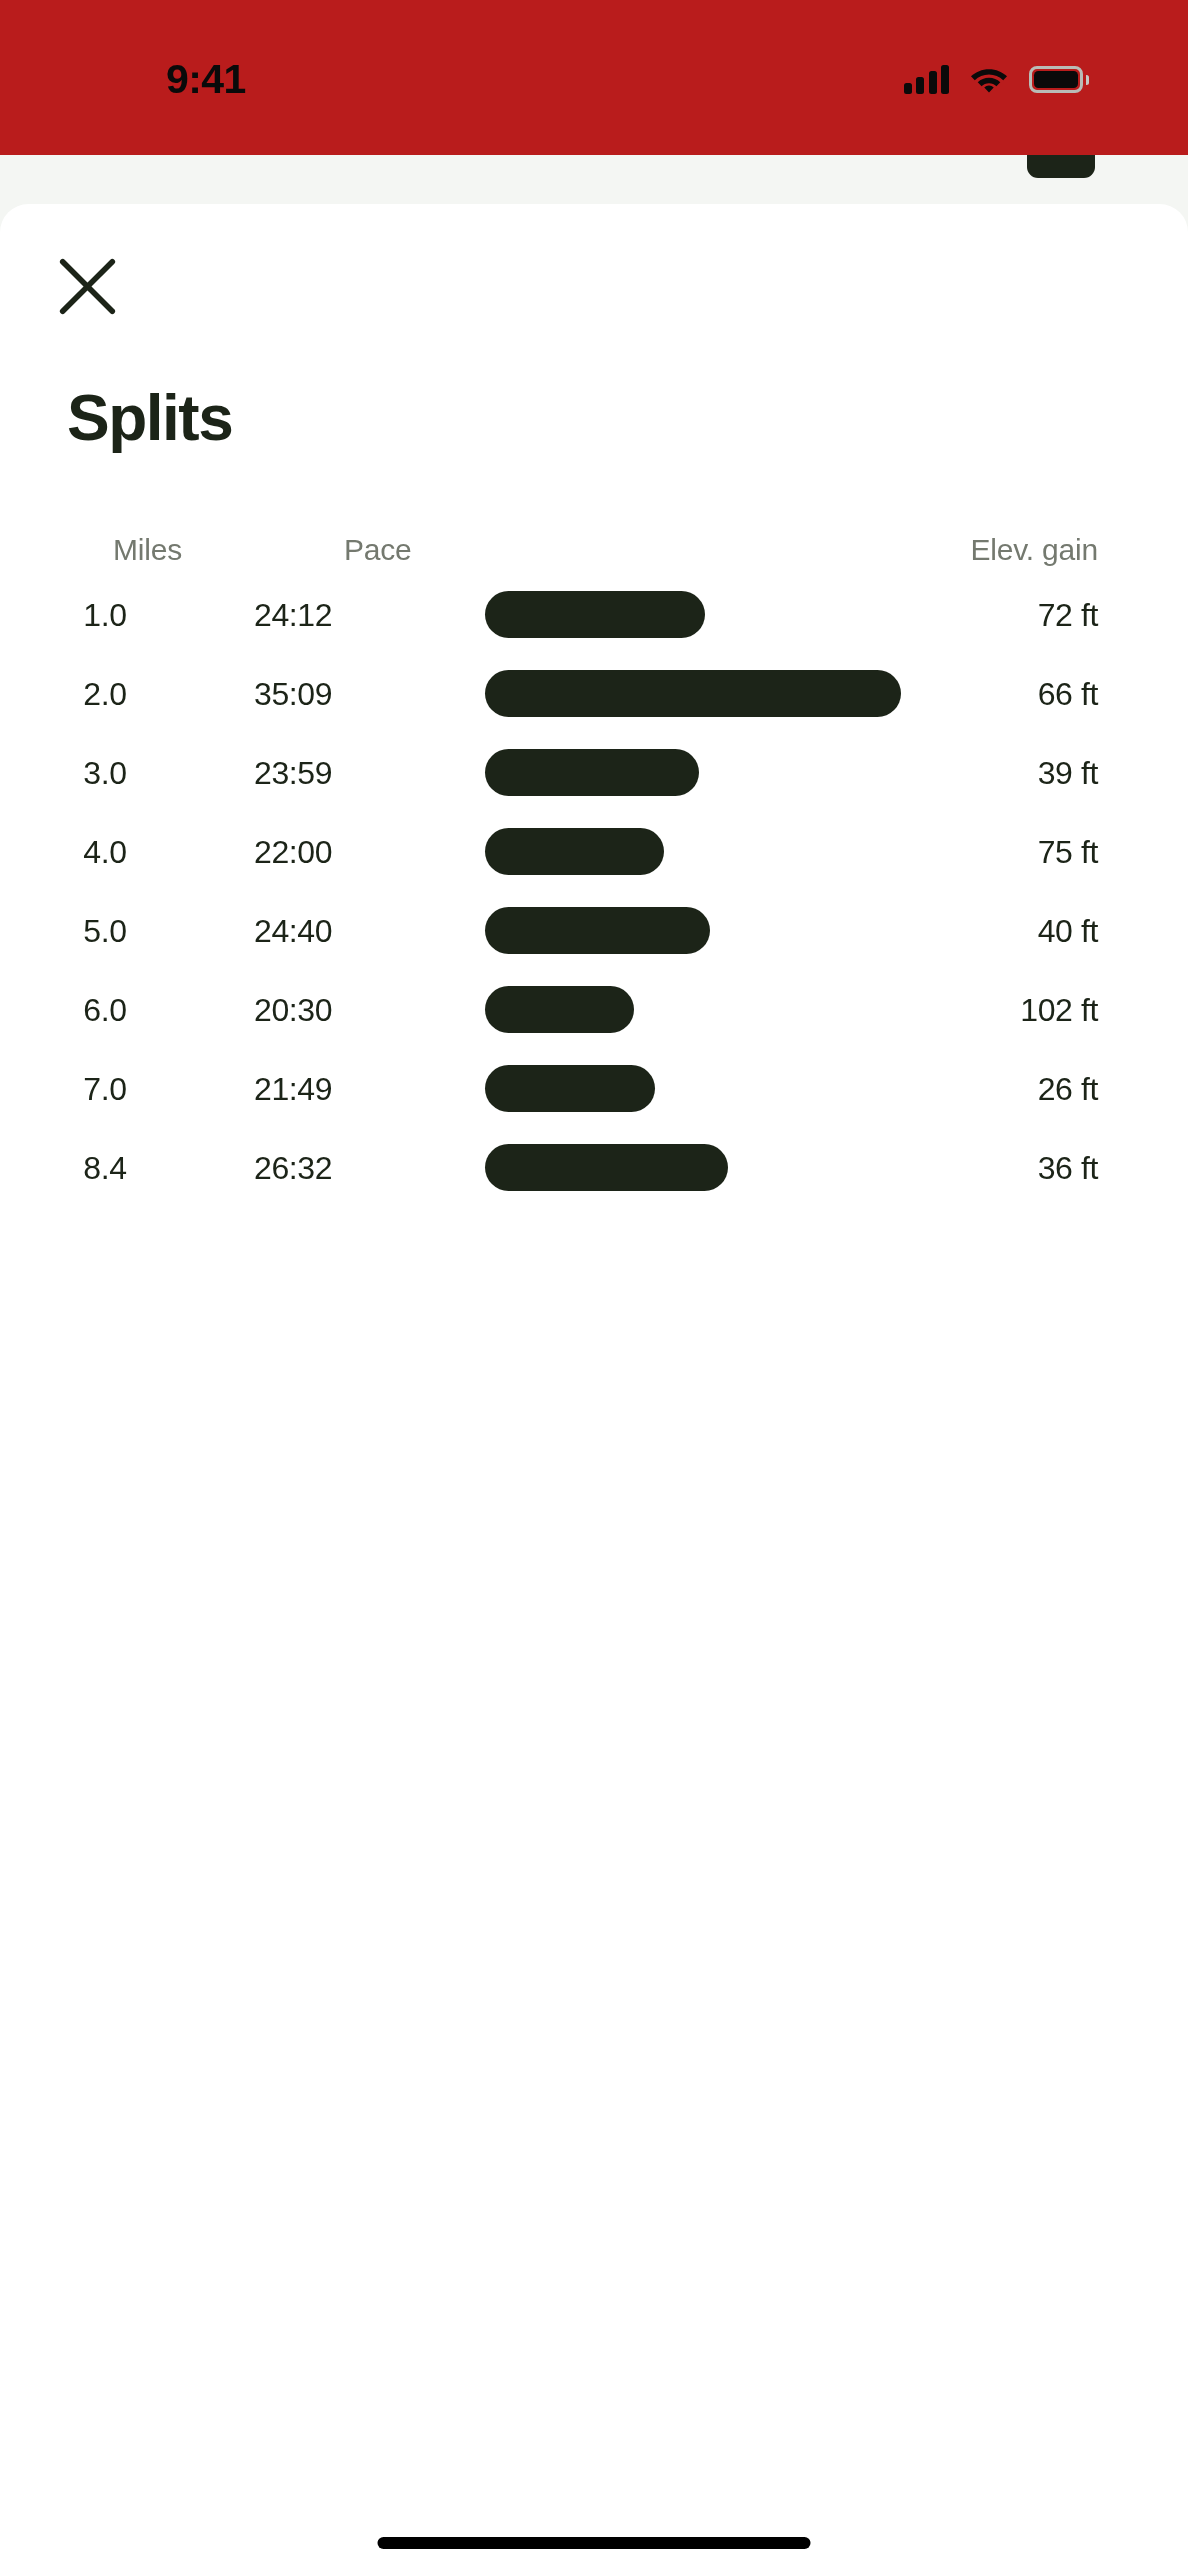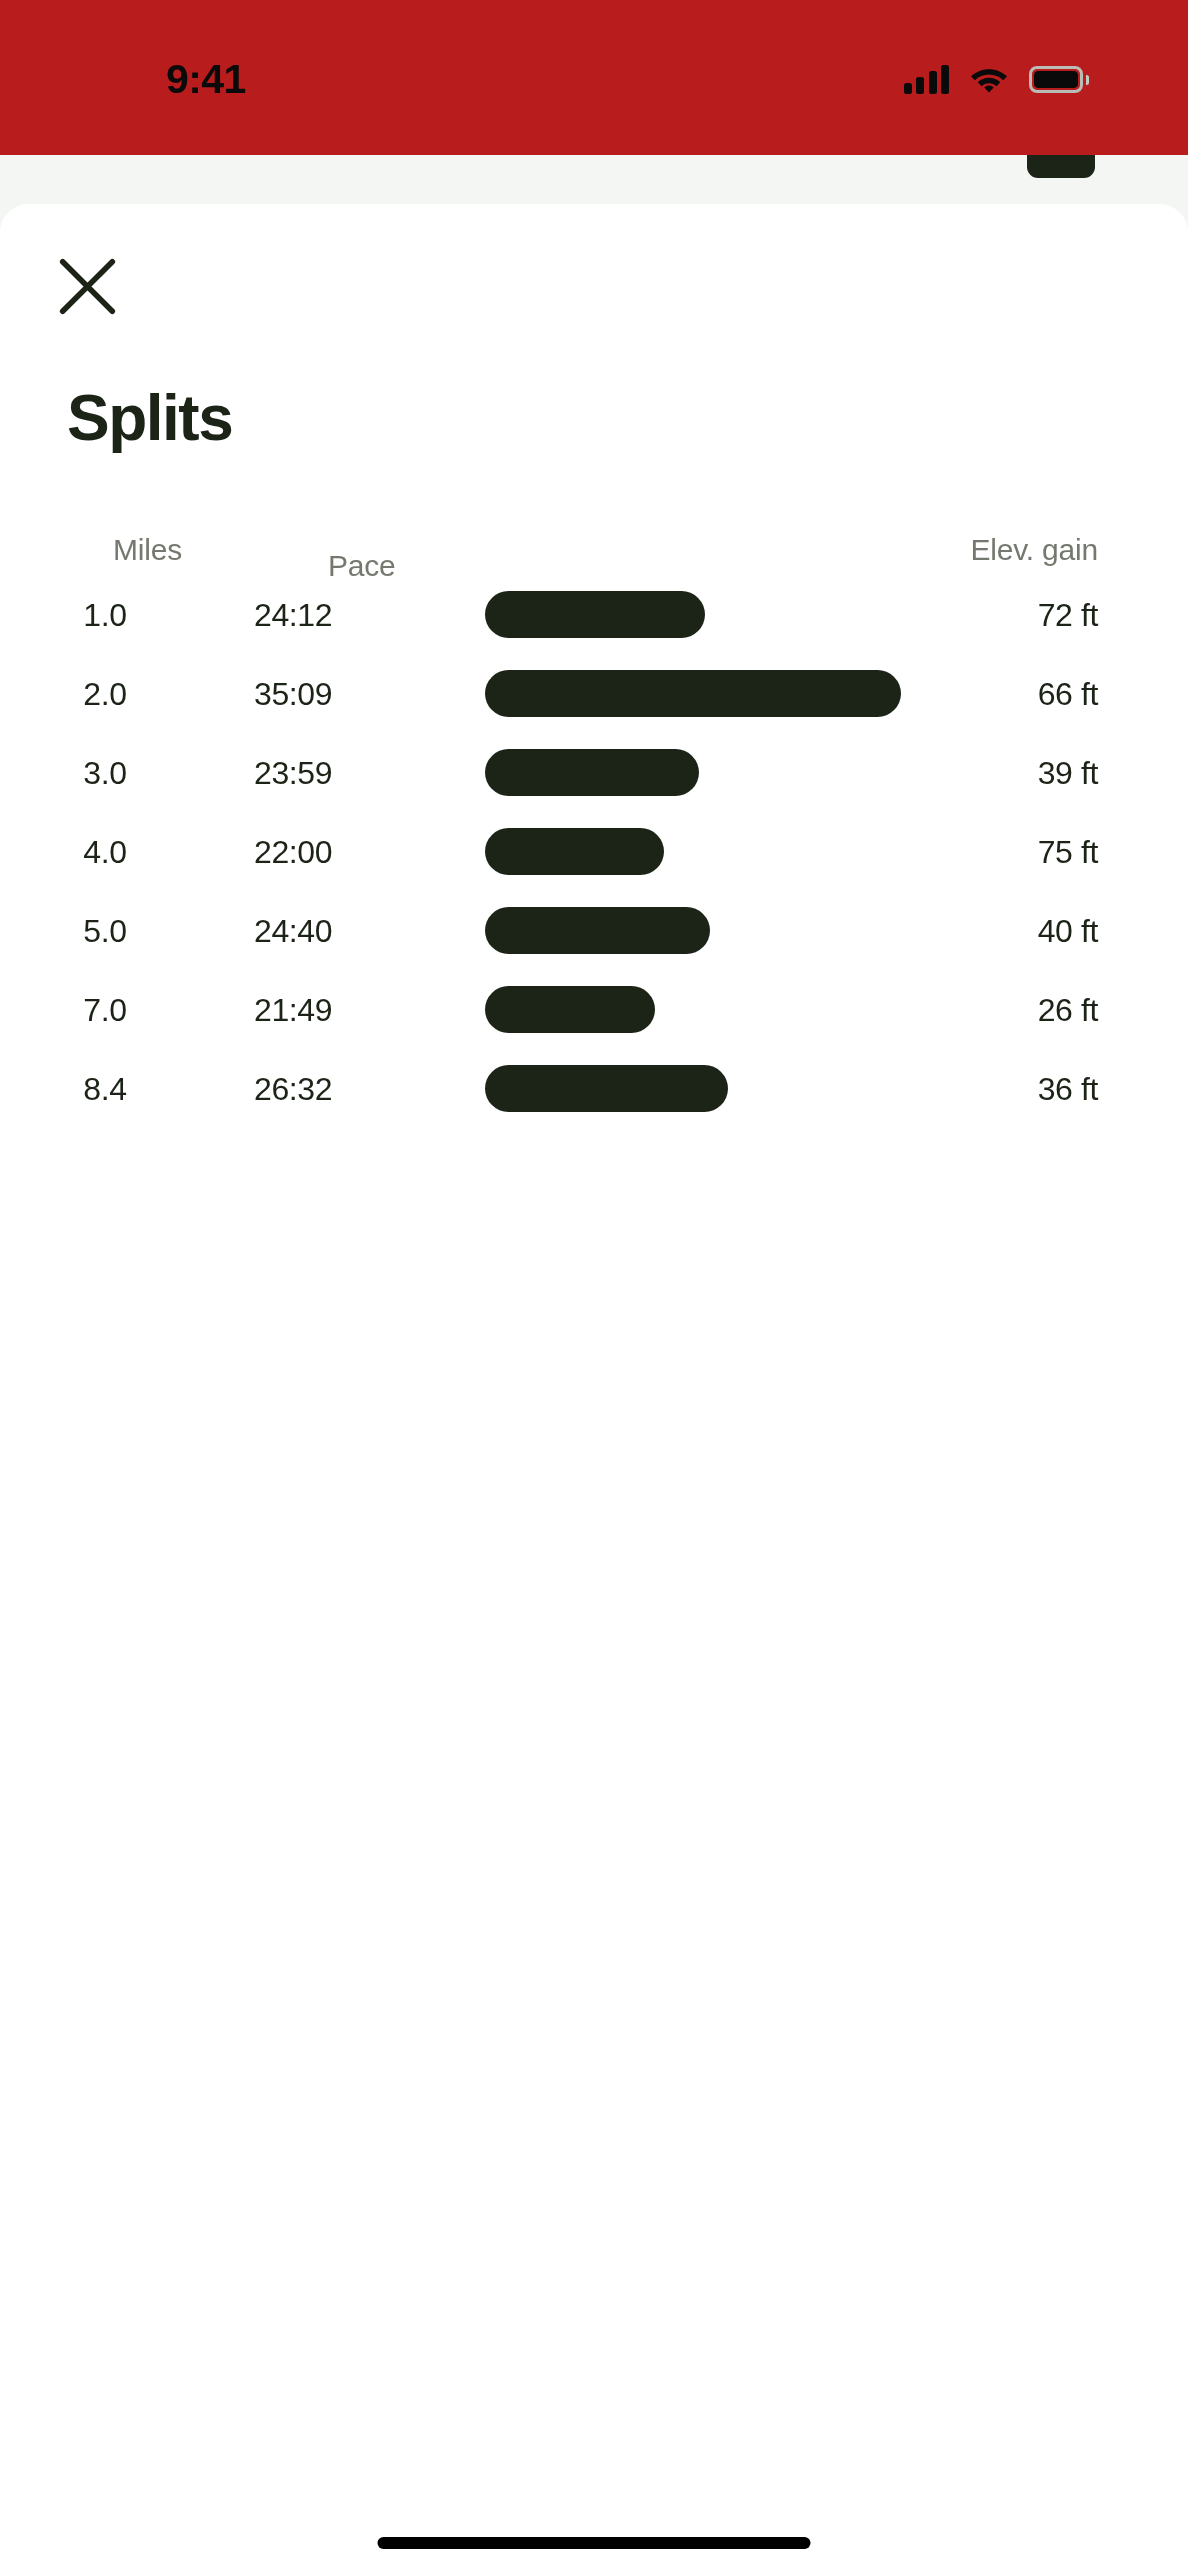--- a/index.html
+++ b/index.html
@@ -152,21 +152,21 @@
     position:absolute;
     font-size:30px;
     font-weight:400;
     color:#74796f;
     letter-spacing:-0.2px;
     line-height:1;
     top:5px;
     white-space:nowrap;
   }
   .th-miles { left:113px; }
-  .th-pace  { left:328px;margin-top:16px; }
+  .th-pace  { left:344px; }
   .th-elev  { right:90px; }
 
   .split-row {
     position:relative;
     height:79px;
   }
   .cell {
     position:absolute;
     font-size:32px;
     font-weight:500;
@@ -296,20 +296,28 @@
 
     <div class="split-row">
       <div class="cell cell-miles">5.0</div>
       <div class="cell cell-pace">24:40</div>
       <div class="bar-track">
         <div class="bar" style="width: 225px;"></div>
       </div>
       <div class="cell cell-elev">40 ft</div>
     </div>
 
+    <div class="split-row">
+      <div class="cell cell-miles">6.0</div>
+      <div class="cell cell-pace">20:30</div>
+      <div class="bar-track">
+        <div class="bar" style="width: 149px;"></div>
+      </div>
+      <div class="cell cell-elev">102 ft</div>
+    </div>
 
     <div class="split-row">
       <div class="cell cell-miles">7.0</div>
       <div class="cell cell-pace">21:49</div>
       <div class="bar-track">
         <div class="bar" style="width: 170px;"></div>
       </div>
       <div class="cell cell-elev">26 ft</div>
     </div>
 

